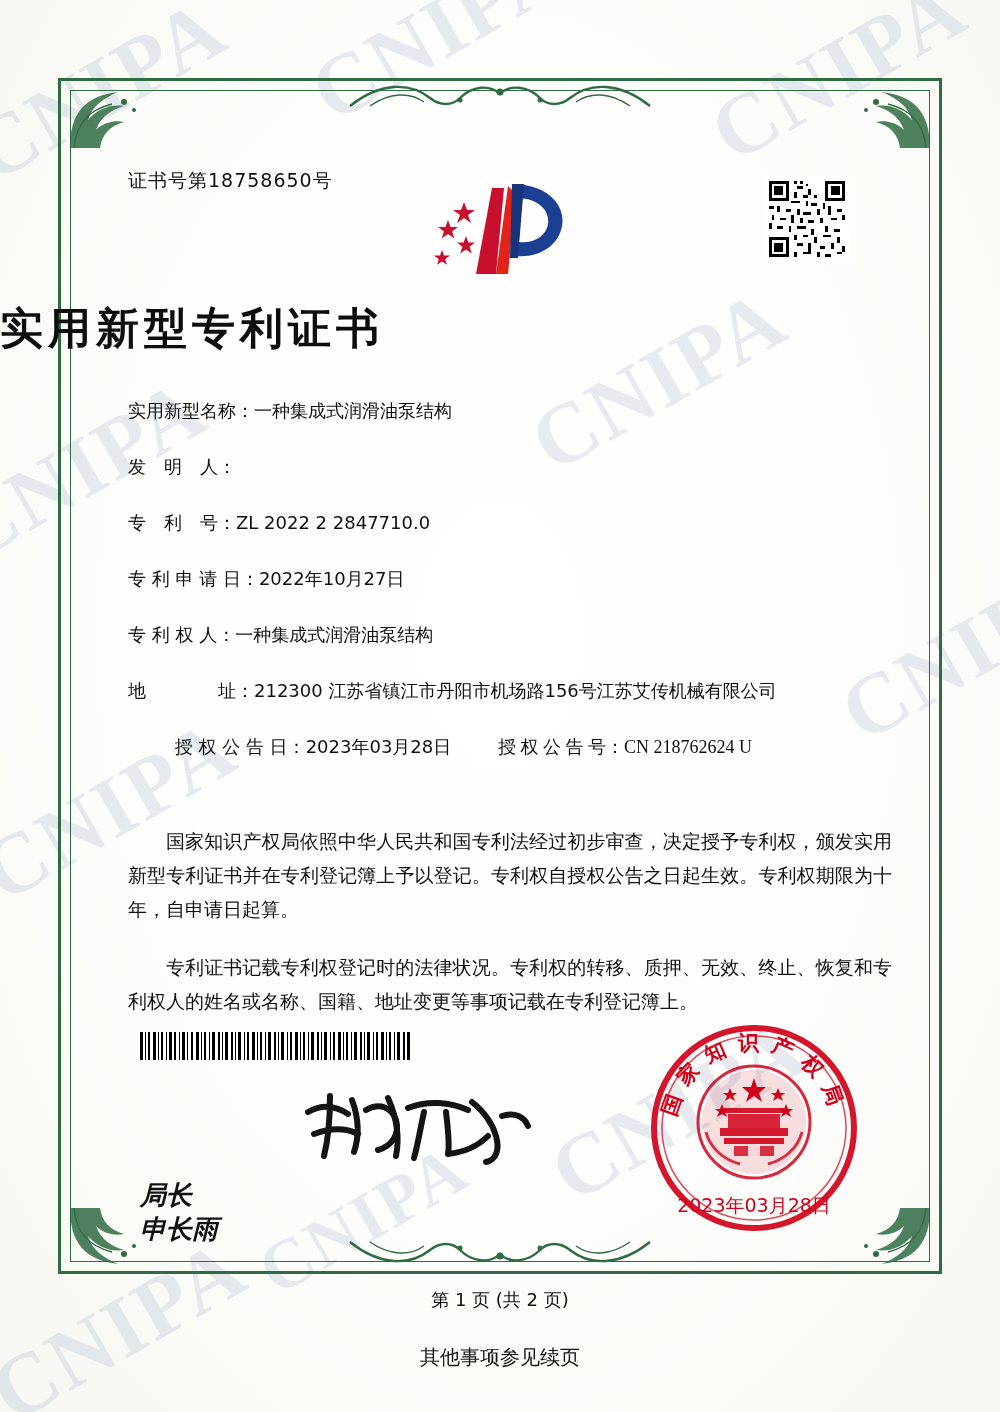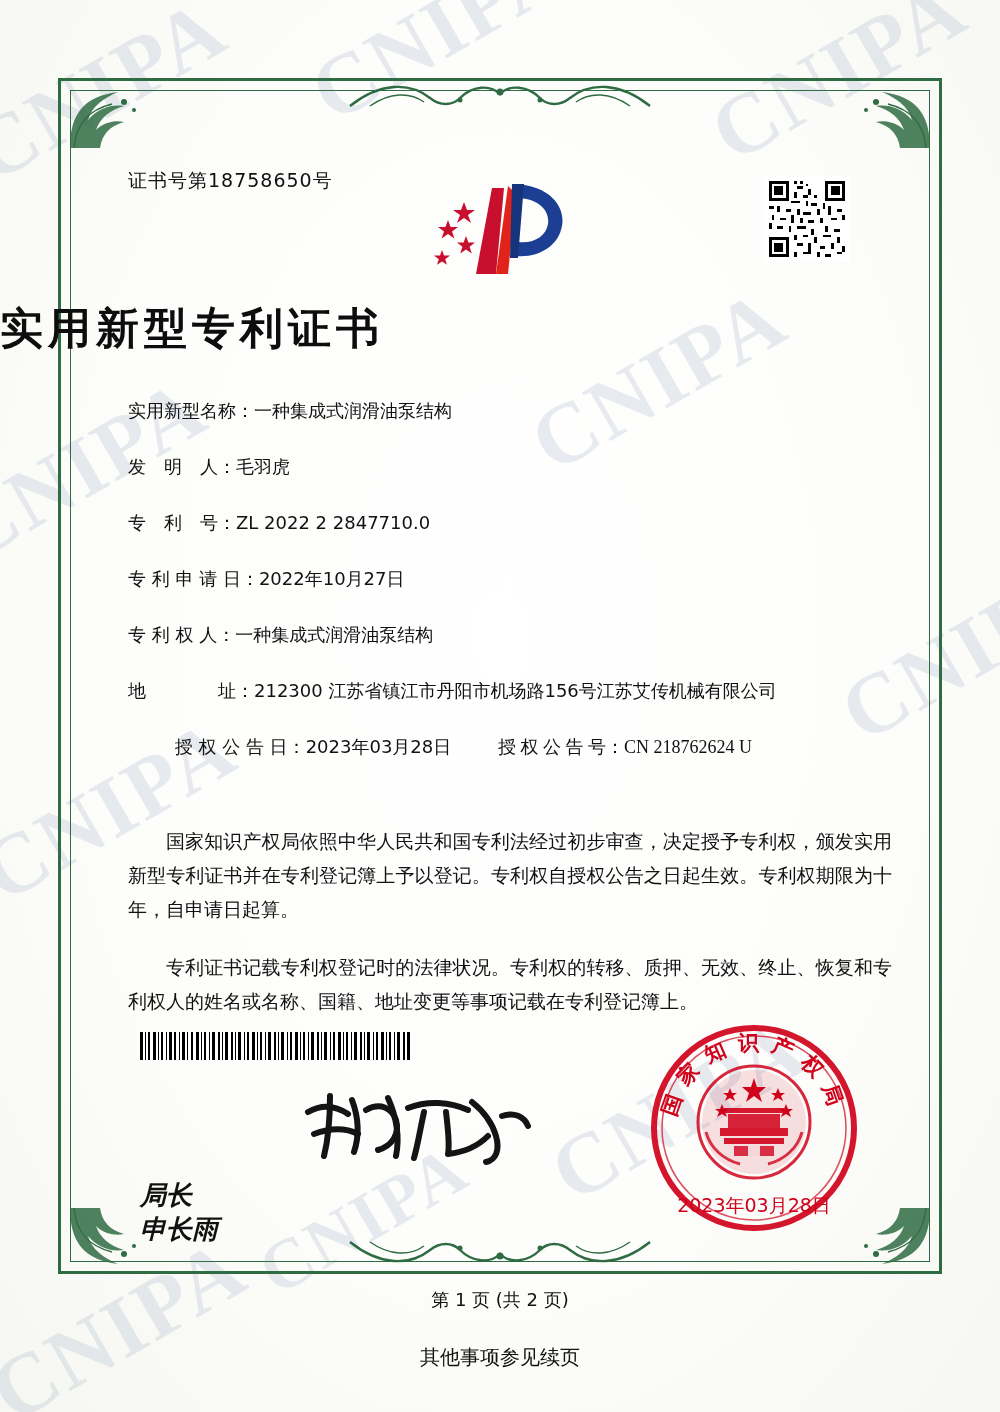--- a/index.html
+++ b/index.html
@@ -377,21 +377,20 @@
 
   <div class="title">实用新型专利证书</div>
 
   <div class="fields">
     <div class="frow">
       <span class="flabel">实用新型名称：</span>
       <span class="fvalue">一种集成式润滑油泵结构</span>
     </div>
     <div class="frow">
       <span class="flabel">发　明　人：</span>
-      <span class="fvalue">毛羽虎</span>
     </div>
     <div class="frow">
       <span class="flabel">专　利　号：</span>
       <span class="fvalue">ZL 2022 2 2847710.0</span>
     </div>
     <div class="frow">
       <span class="flabel">专 利 申 请 日：</span>
       <span class="fvalue">2022年10月27日</span>
     </div>
     <div class="frow">

